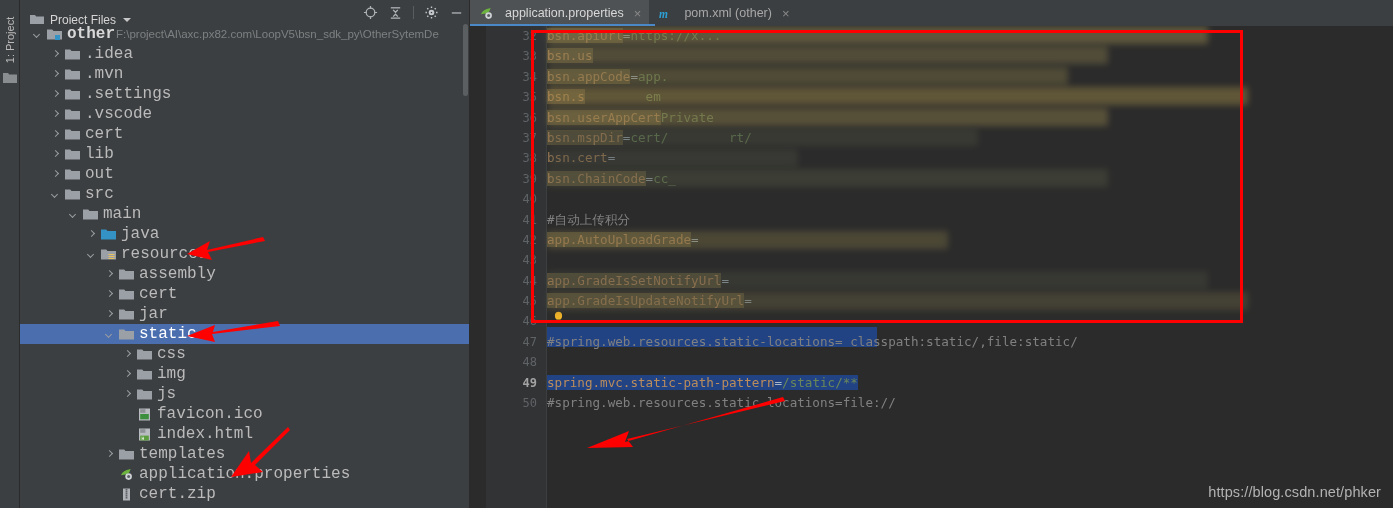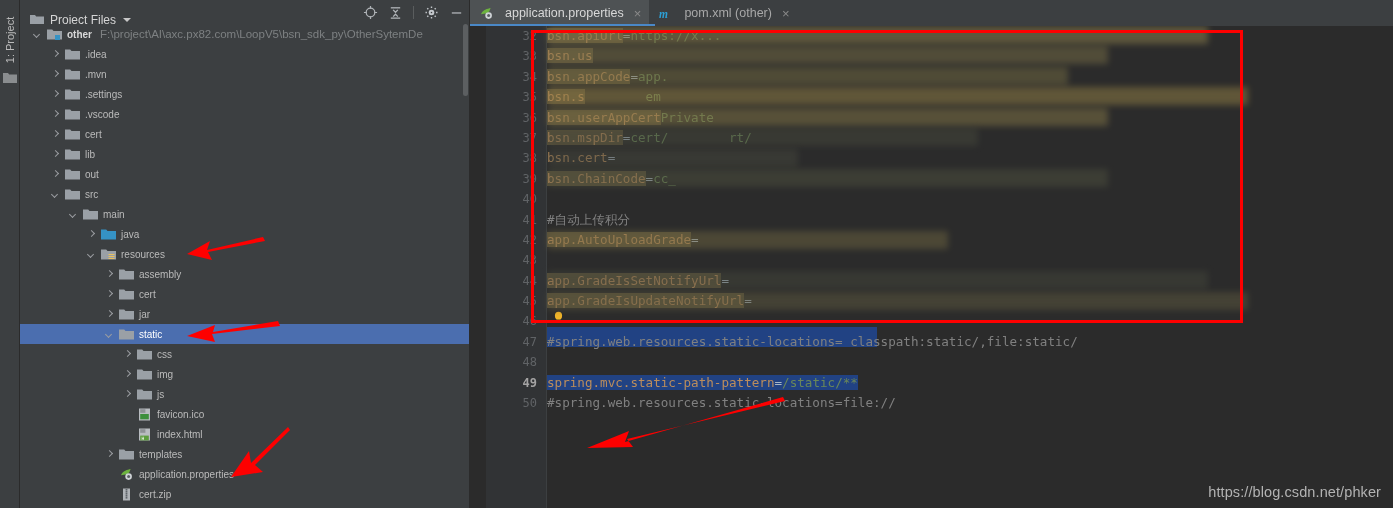--- a/index.html
+++ b/index.html
@@ -71,23 +71,23 @@
     border-right: 1.4px solid #9a9da0; border-top: 1.4px solid #9a9da0;
     transform: rotate(45deg);
   }
   .arrow.down::before {
     content: ""; position: absolute; left: 2px; top: 3px;
     width: 4px; height: 4px;
     border-right: 1.4px solid #9a9da0; border-top: 1.4px solid #9a9da0;
     transform: rotate(135deg);
   }
   .ico { flex: 0 0 auto; margin-right: 5px; display: block; }
-  .row-label { font-size: 10px; }
+  .row-label { font-size: 16px; font-family: Liberation Mono, monospace; }
   .row-sub {
-    font-size: 11.5px; color: #7d8082; margin-left: 8px; font-weight: normal;
+    font-size: 11.5px; color: #7d8082; margin-left: 1px; font-weight: normal;
     overflow: hidden;
   }
 
   .tree-scrollbar {
     position: absolute; right: 2px; top: 0; width: 5px; height: 72px;
     background: #5c5f61; border-radius: 3px;
   }
   .panel-divider {
     position: absolute; left: 469px; top: 0; width: 1px; height: 508px;
     background: #2b2b2b;

